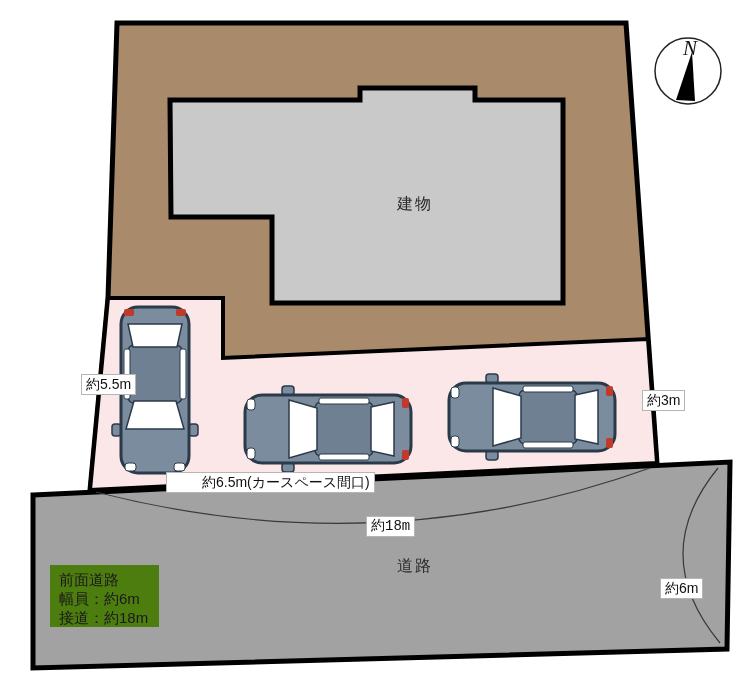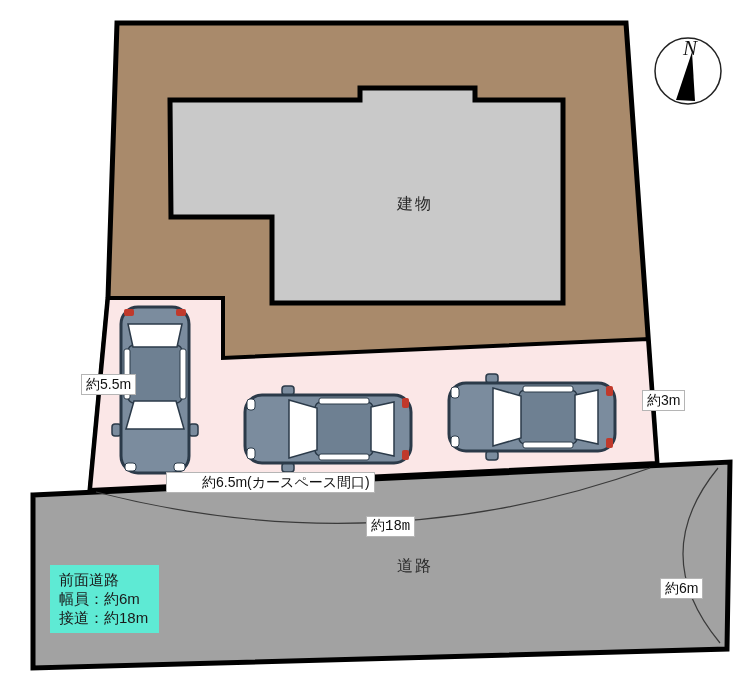--- a/index.html
+++ b/index.html
@@ -24,22 +24,22 @@
     padding:0 4px;
   }
   .area-label{
     font-size:16px;
     color:#2a2a2a;
     letter-spacing:2px;
   }
   .info-box{
     position:absolute;
     left:50px;top:565px;
-    background:#5eead4;
-    padding:5px 11px 6px 9px;
+    background:#4d7c0f;
+    padding:5px 11px 0 9px;
     font-size:15px;
     line-height:19px;
     color:#1a1a1a;
   }
   
   .l-depth{left:69px;top:374px;margin-left:12px;}
   .l-frontage{left:166px;top:472px;padding-left:35px;}
   .l-side{left:642px;top:390px;}
   .l-roadfront{left:366px;top:516px;font-family:Liberation Mono, monospace;}
   .l-roadwidth{left:660px;top:578px;}

